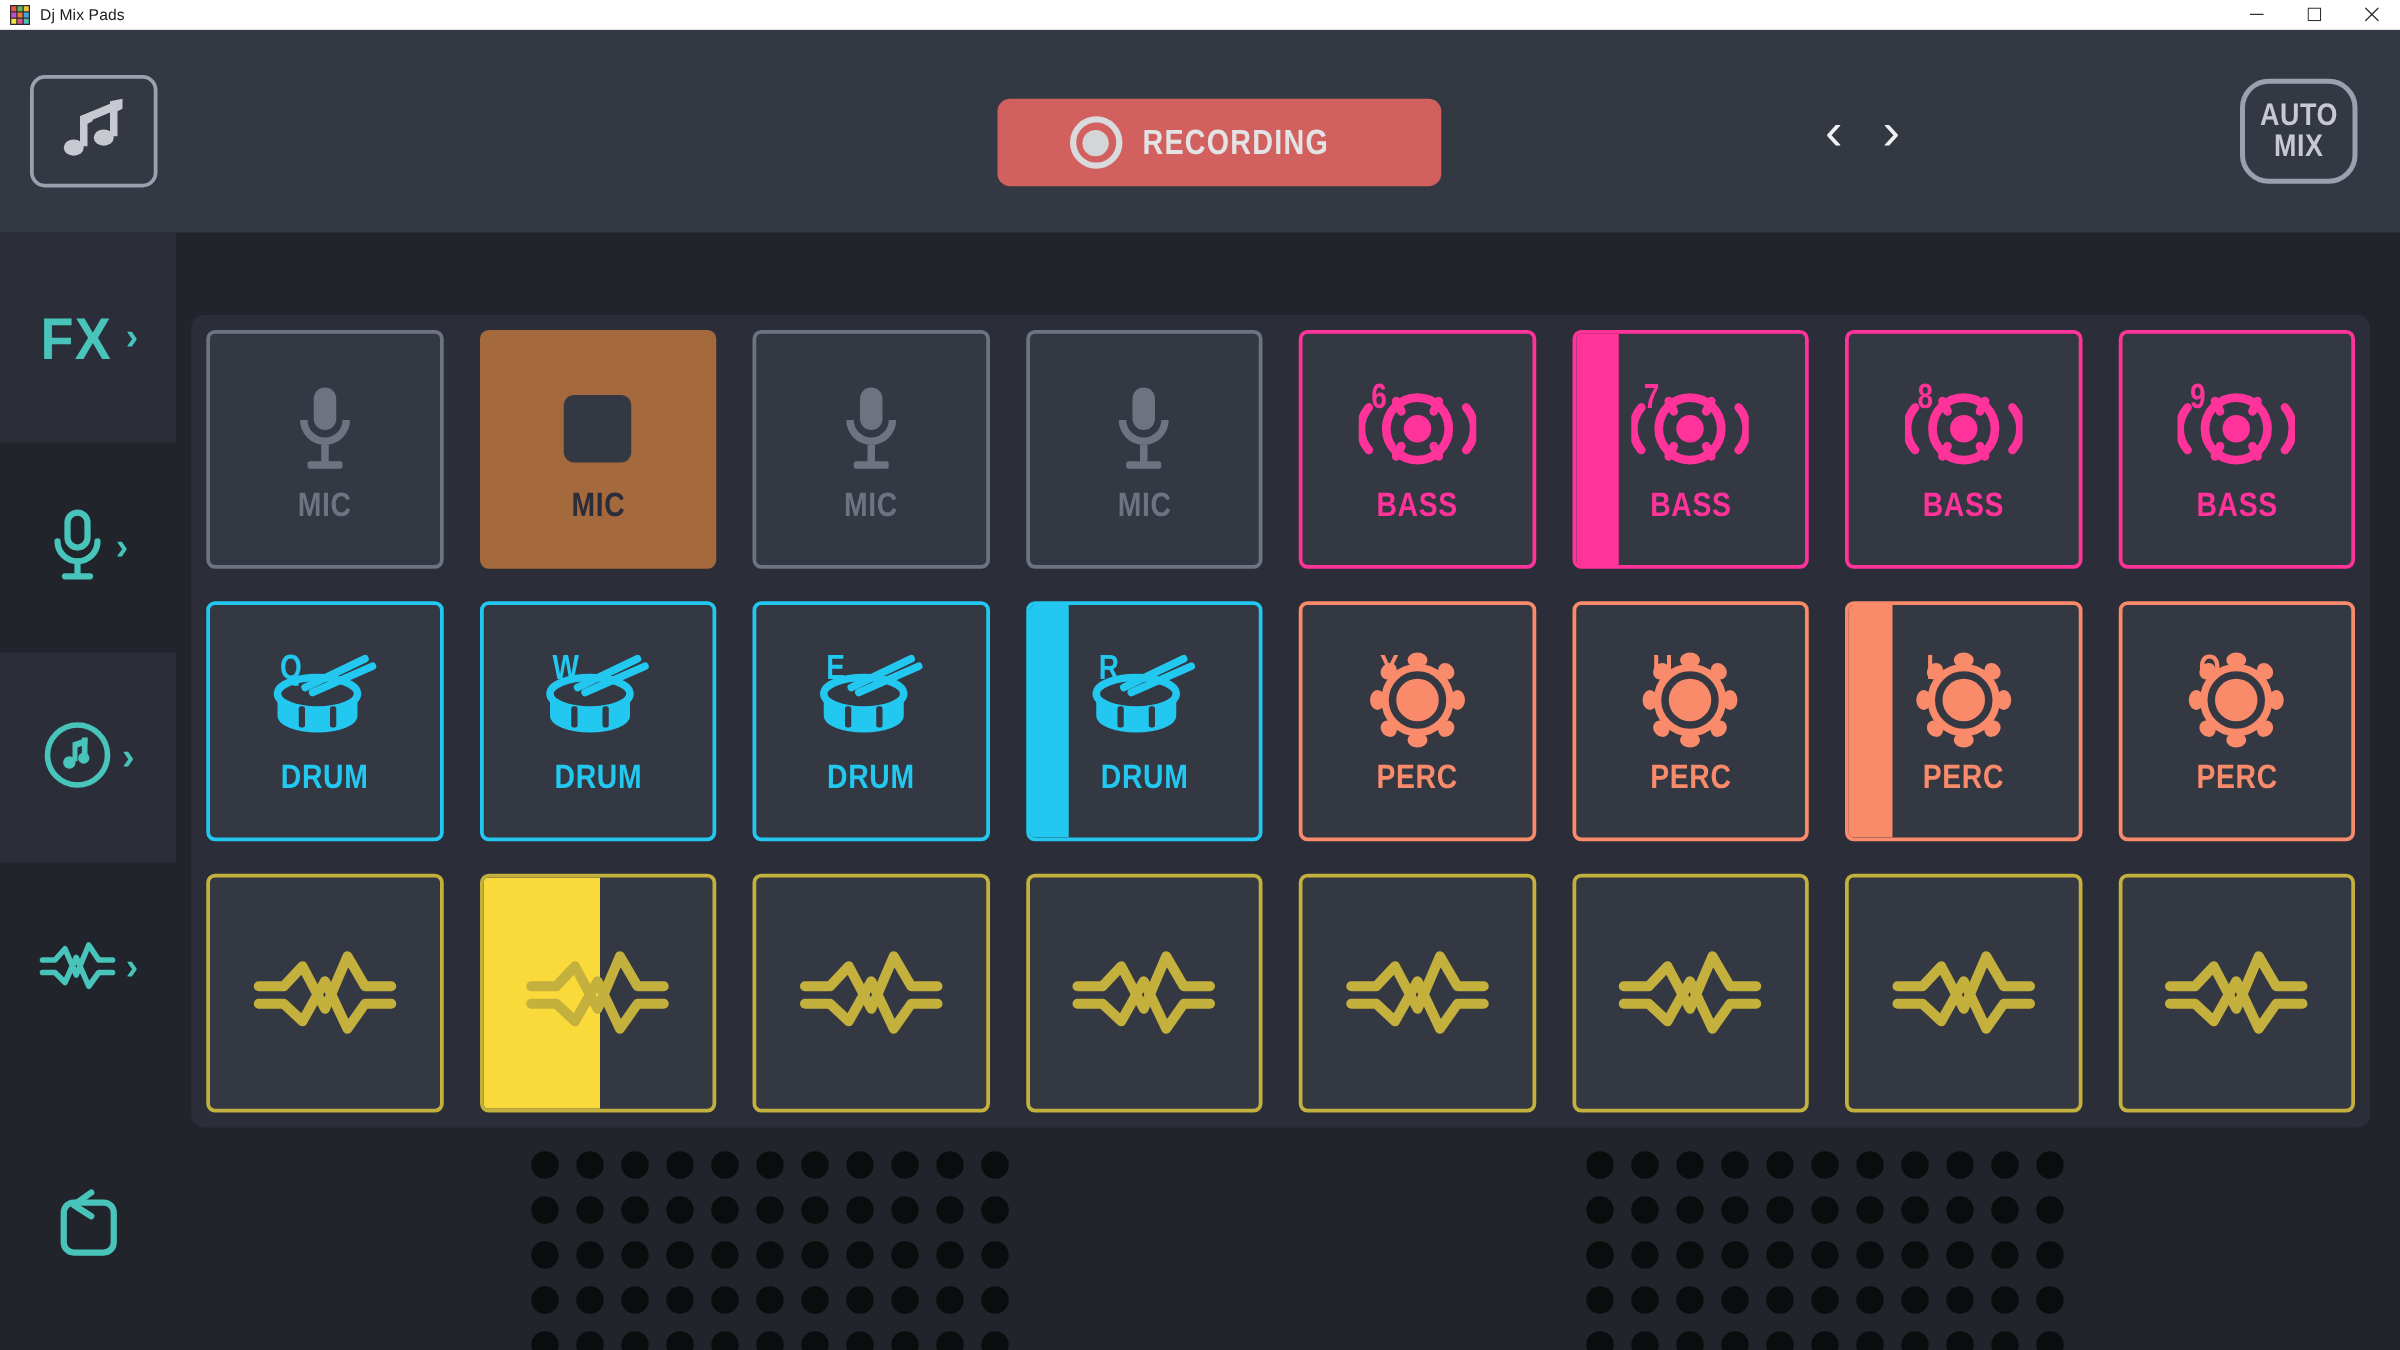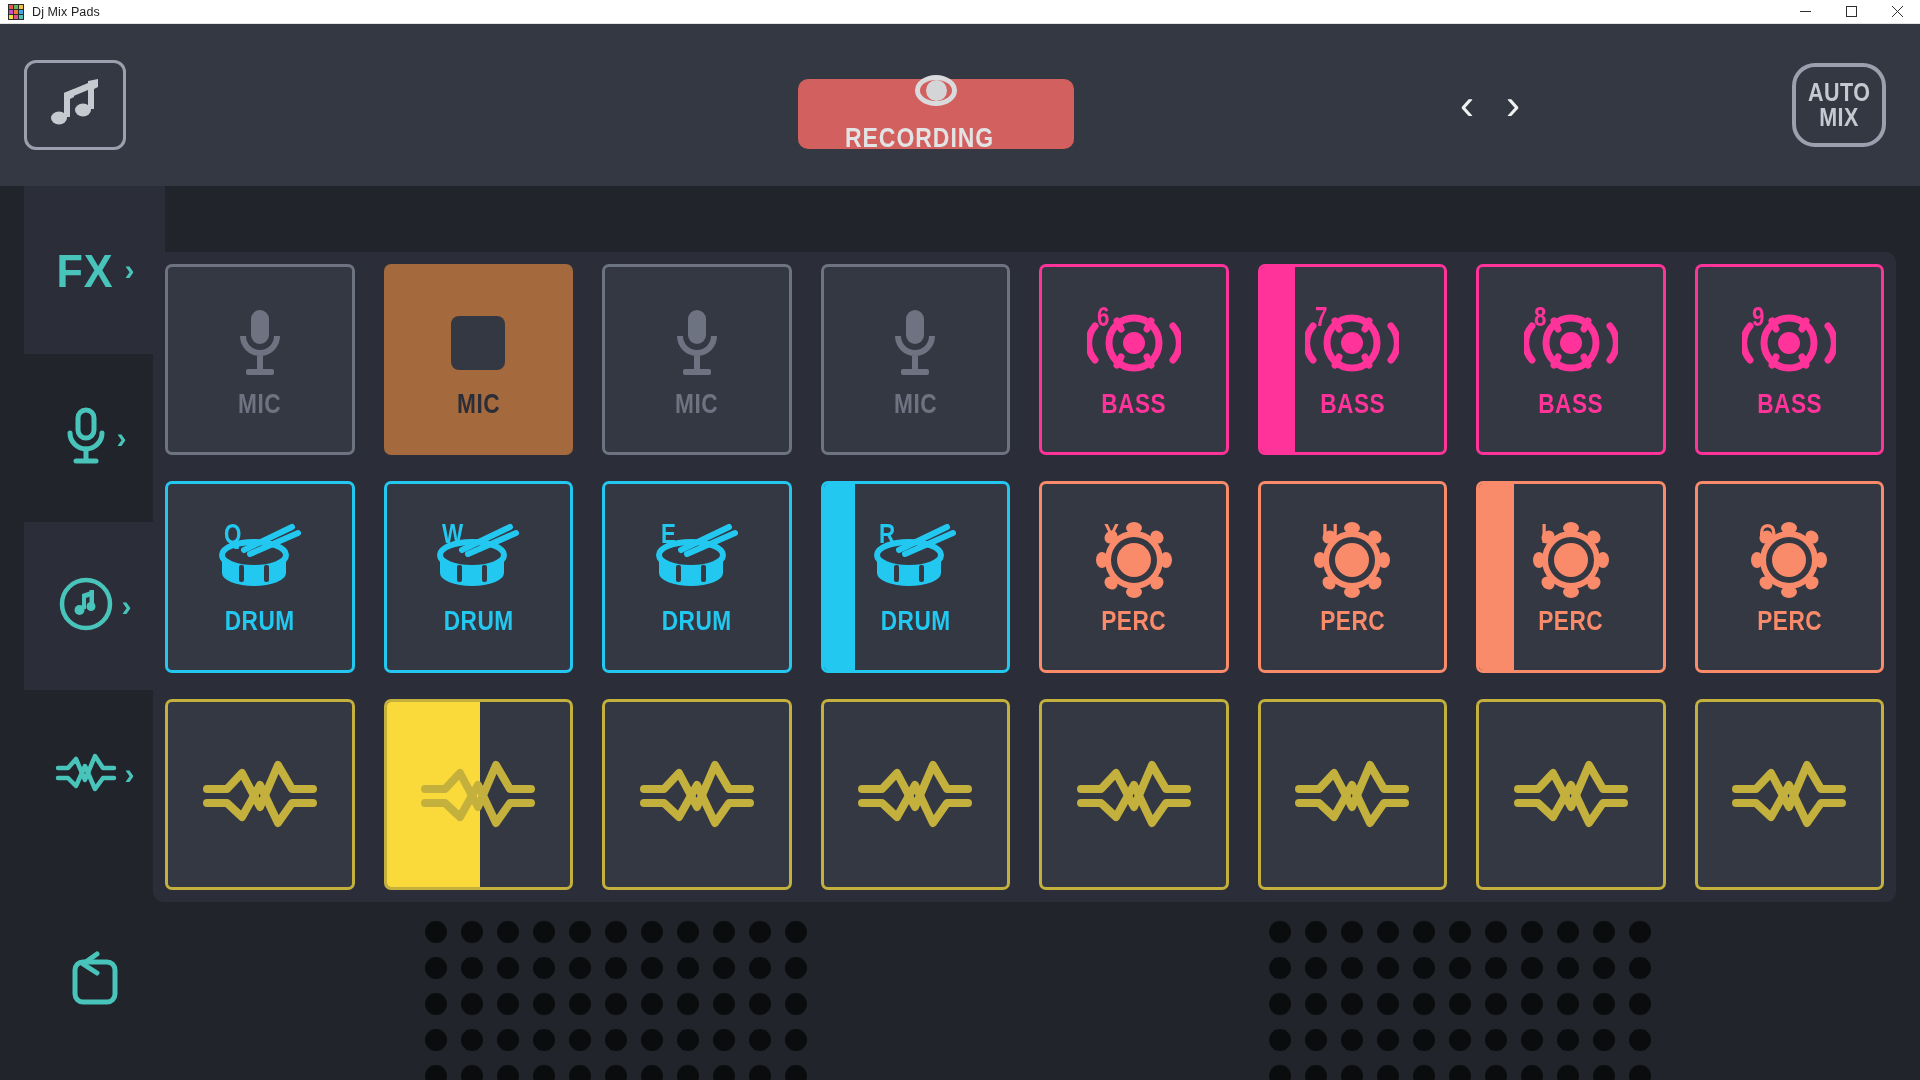--- a/index.html
+++ b/index.html
@@ -50,23 +50,23 @@
     display: flex; align-items: center;
   }
   .logo-btn {
     position: absolute; left: 24px; top: 36px;
     width: 102px; height: 90px;
     border: 3px solid #9aa0ad; border-radius: 12px;
     display: flex; align-items: center; justify-content: center;
   }
   .rec-btn {
     position: absolute; left: 798px; top: 55px;
-    width: 276px; height: 70px;
+    width: 355px; height: 70px;
     background: #d2605e; border-radius: 10px;
-    display: flex; align-items: center; justify-content: center; gap: 16px; flex-direction: column;
+    display: flex; align-items: center; justify-content: center; gap: 16px;
   }
   .rec-dot {
     width: 42px; height: 42px; border-radius: 50%;
     border: 5px solid #d9dadc;
     display: flex; align-items: center; justify-content: center;
   }
   .rec-dot i { width: 21px; height: 21px; border-radius: 50%; background: #d4d5d7; display:block; }
   .rec-label {
     font-size: 28px; font-weight: bold; color: #e2e3e5;
     letter-spacing: 1.2px; transform: scaleX(.82); transform-origin: left center;
@@ -96,21 +96,20 @@
     font-size: 25px; font-weight: bold; color: #c6c9d0;
     line-height: 1.02; letter-spacing: .5px;
     transform: scaleX(.86);
   }
 
   
   .sidebar {
     position: absolute; top: 162px; left: 0;
     width: 141px; height: 894px;
     background: #21242b;
-    margin-left: 24px;
   }
   .side-item {
     position: relative; width: 141px; height: 168px;
     display: flex; align-items: center; justify-content: center; gap: 8px;
     color: #48c4bb;
   }
   .side-item.alt { background: #2b2e38; }
   .side-chev {
     font-size: 30px; line-height: 1; color: #48c4bb; font-weight: 600;
   }

